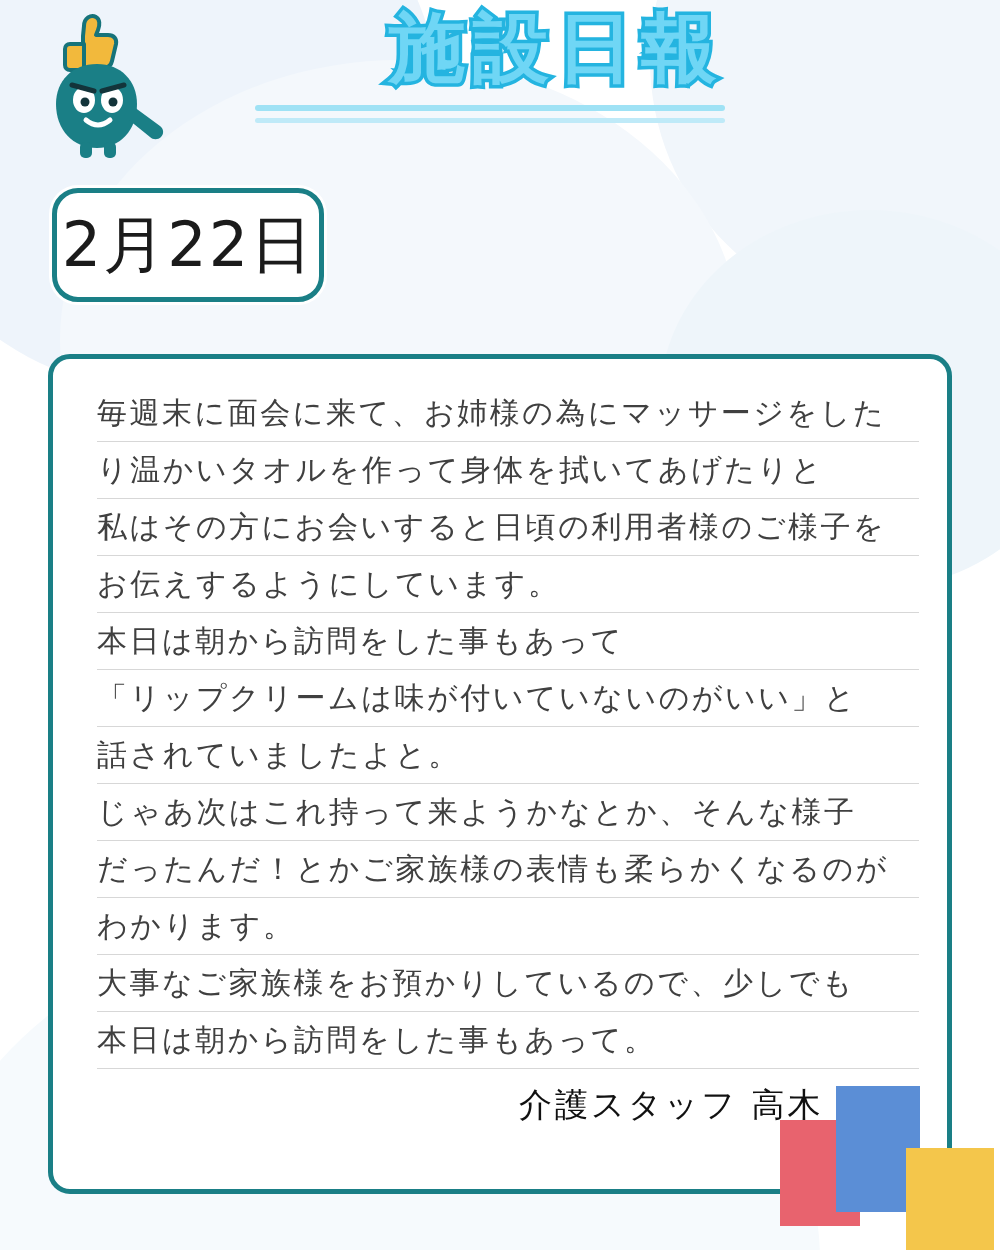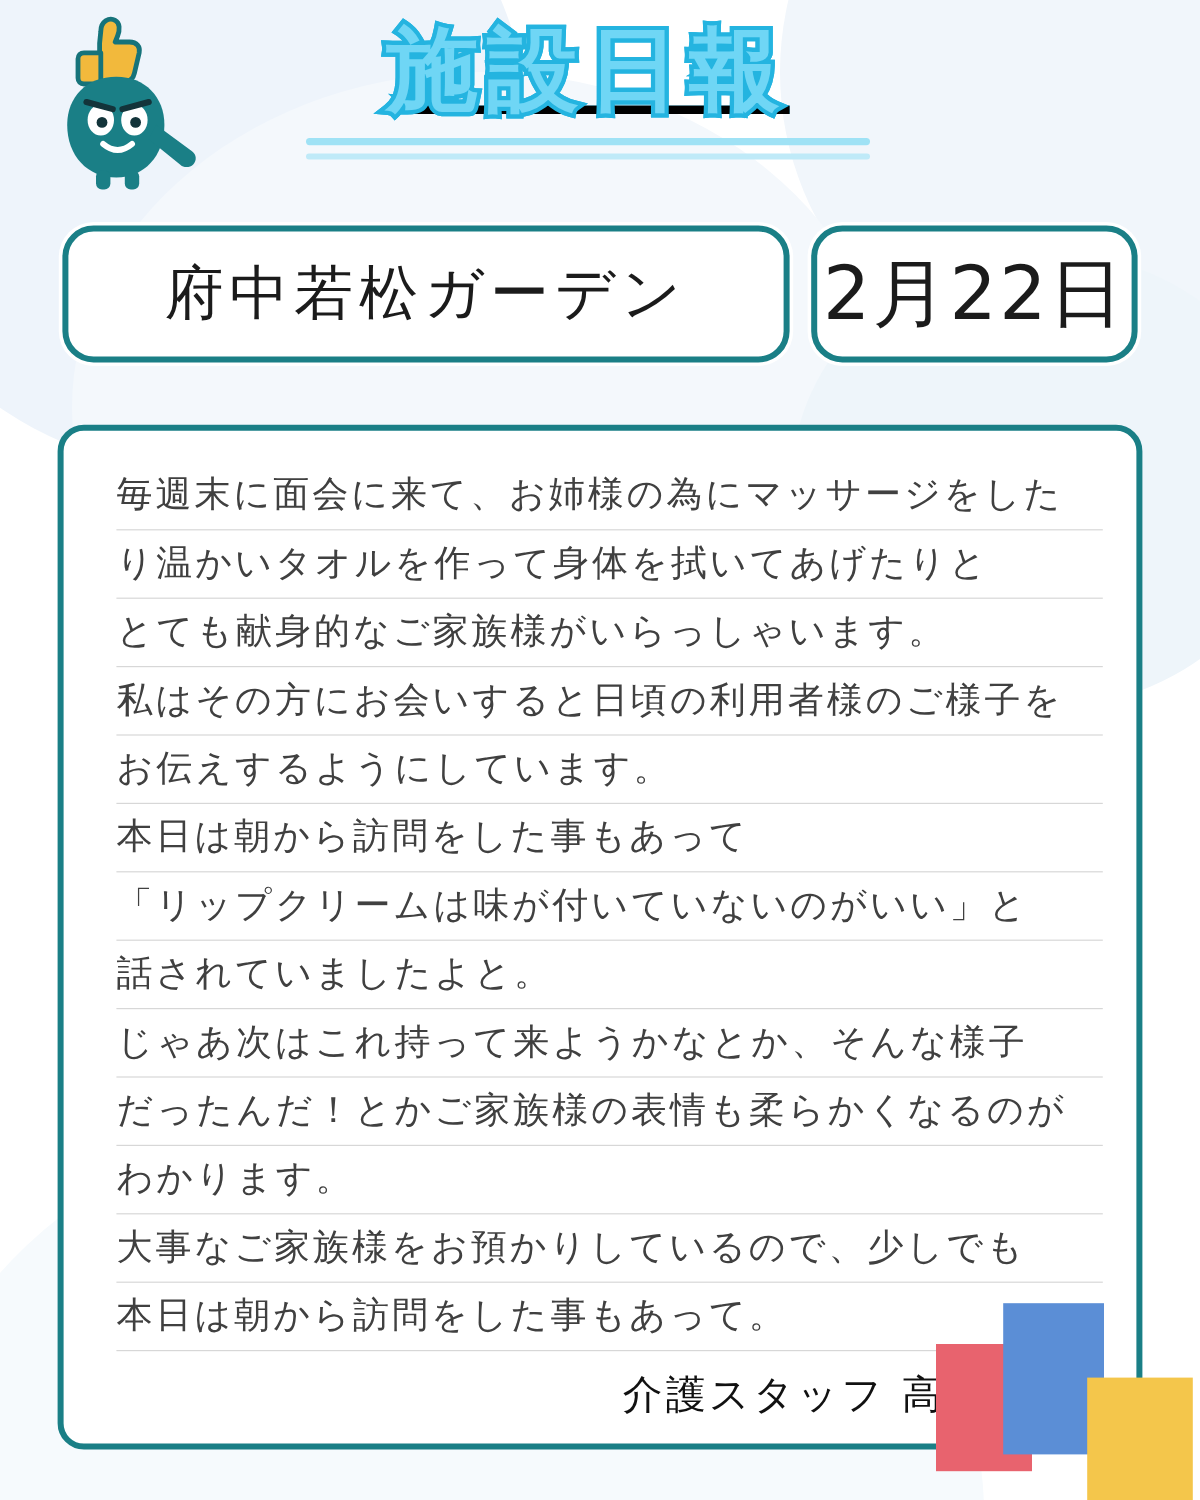--- a/index.html
+++ b/index.html
@@ -63,24 +63,23 @@
     position: absolute;
     left: 22px;
     top: 12px;
     width: 150px;
     height: 150px;
   }
 
   .title-wrap {
     position: absolute;
     left: 255px;
-    top: 14px;
+    top: 4px;
     width: 470px;
-    text-align: center;
-    text-decoration: underline;
+    text-align: right;
   }
   .title-text {
     font-family: "DejaVu Sans", sans-serif;
     font-size: 76px;
     font-weight: bold;
     letter-spacing: 8px;
     color: #6fd6f5;
     -webkit-text-stroke: 7px #24b4e0;
     paint-order: stroke fill;
     text-shadow:
@@ -243,33 +242,29 @@
   </div>
 
   <div class="title-wrap">
     <div class="title-text">施設日報</div>
     <div class="title-underline"></div>
     <div class="title-underline second"></div>
   </div>
 </div>
 
 <div class="info-row">
-  <div class="pill pill-facility">
-    <span class="pill-text">府中若松ガーデン</span>
-  </div>
   <div class="pill pill-date">
     <span class="pill-text">2月22日</span>
   </div>
 </div>
 
 <div class="body-card">
   <div class="lines">
     <div class="line">毎週末に面会に来て、お姉様の為にマッサージをした</div>
     <div class="line">り温かいタオルを作って身体を拭いてあげたりと</div>
-    <div class="line">とても献身的なご家族様がいらっしゃいます。</div>
     <div class="line">私はその方にお会いすると日頃の利用者様のご様子を</div>
     <div class="line">お伝えするようにしています。</div>
     <div class="line">本日は朝から訪問をした事もあって</div>
     <div class="line">「リップクリームは味が付いていないのがいい」と</div>
     <div class="line">話されていましたよと。</div>
     <div class="line">じゃあ次はこれ持って来ようかなとか、そんな様子</div>
     <div class="line">だったんだ！とかご家族様の表情も柔らかくなるのが</div>
     <div class="line">わかります。</div>
     <div class="line">大事なご家族様をお預かりしているので、少しでも</div>
     <div class="line">本日は朝から訪問をした事もあって。</div>

